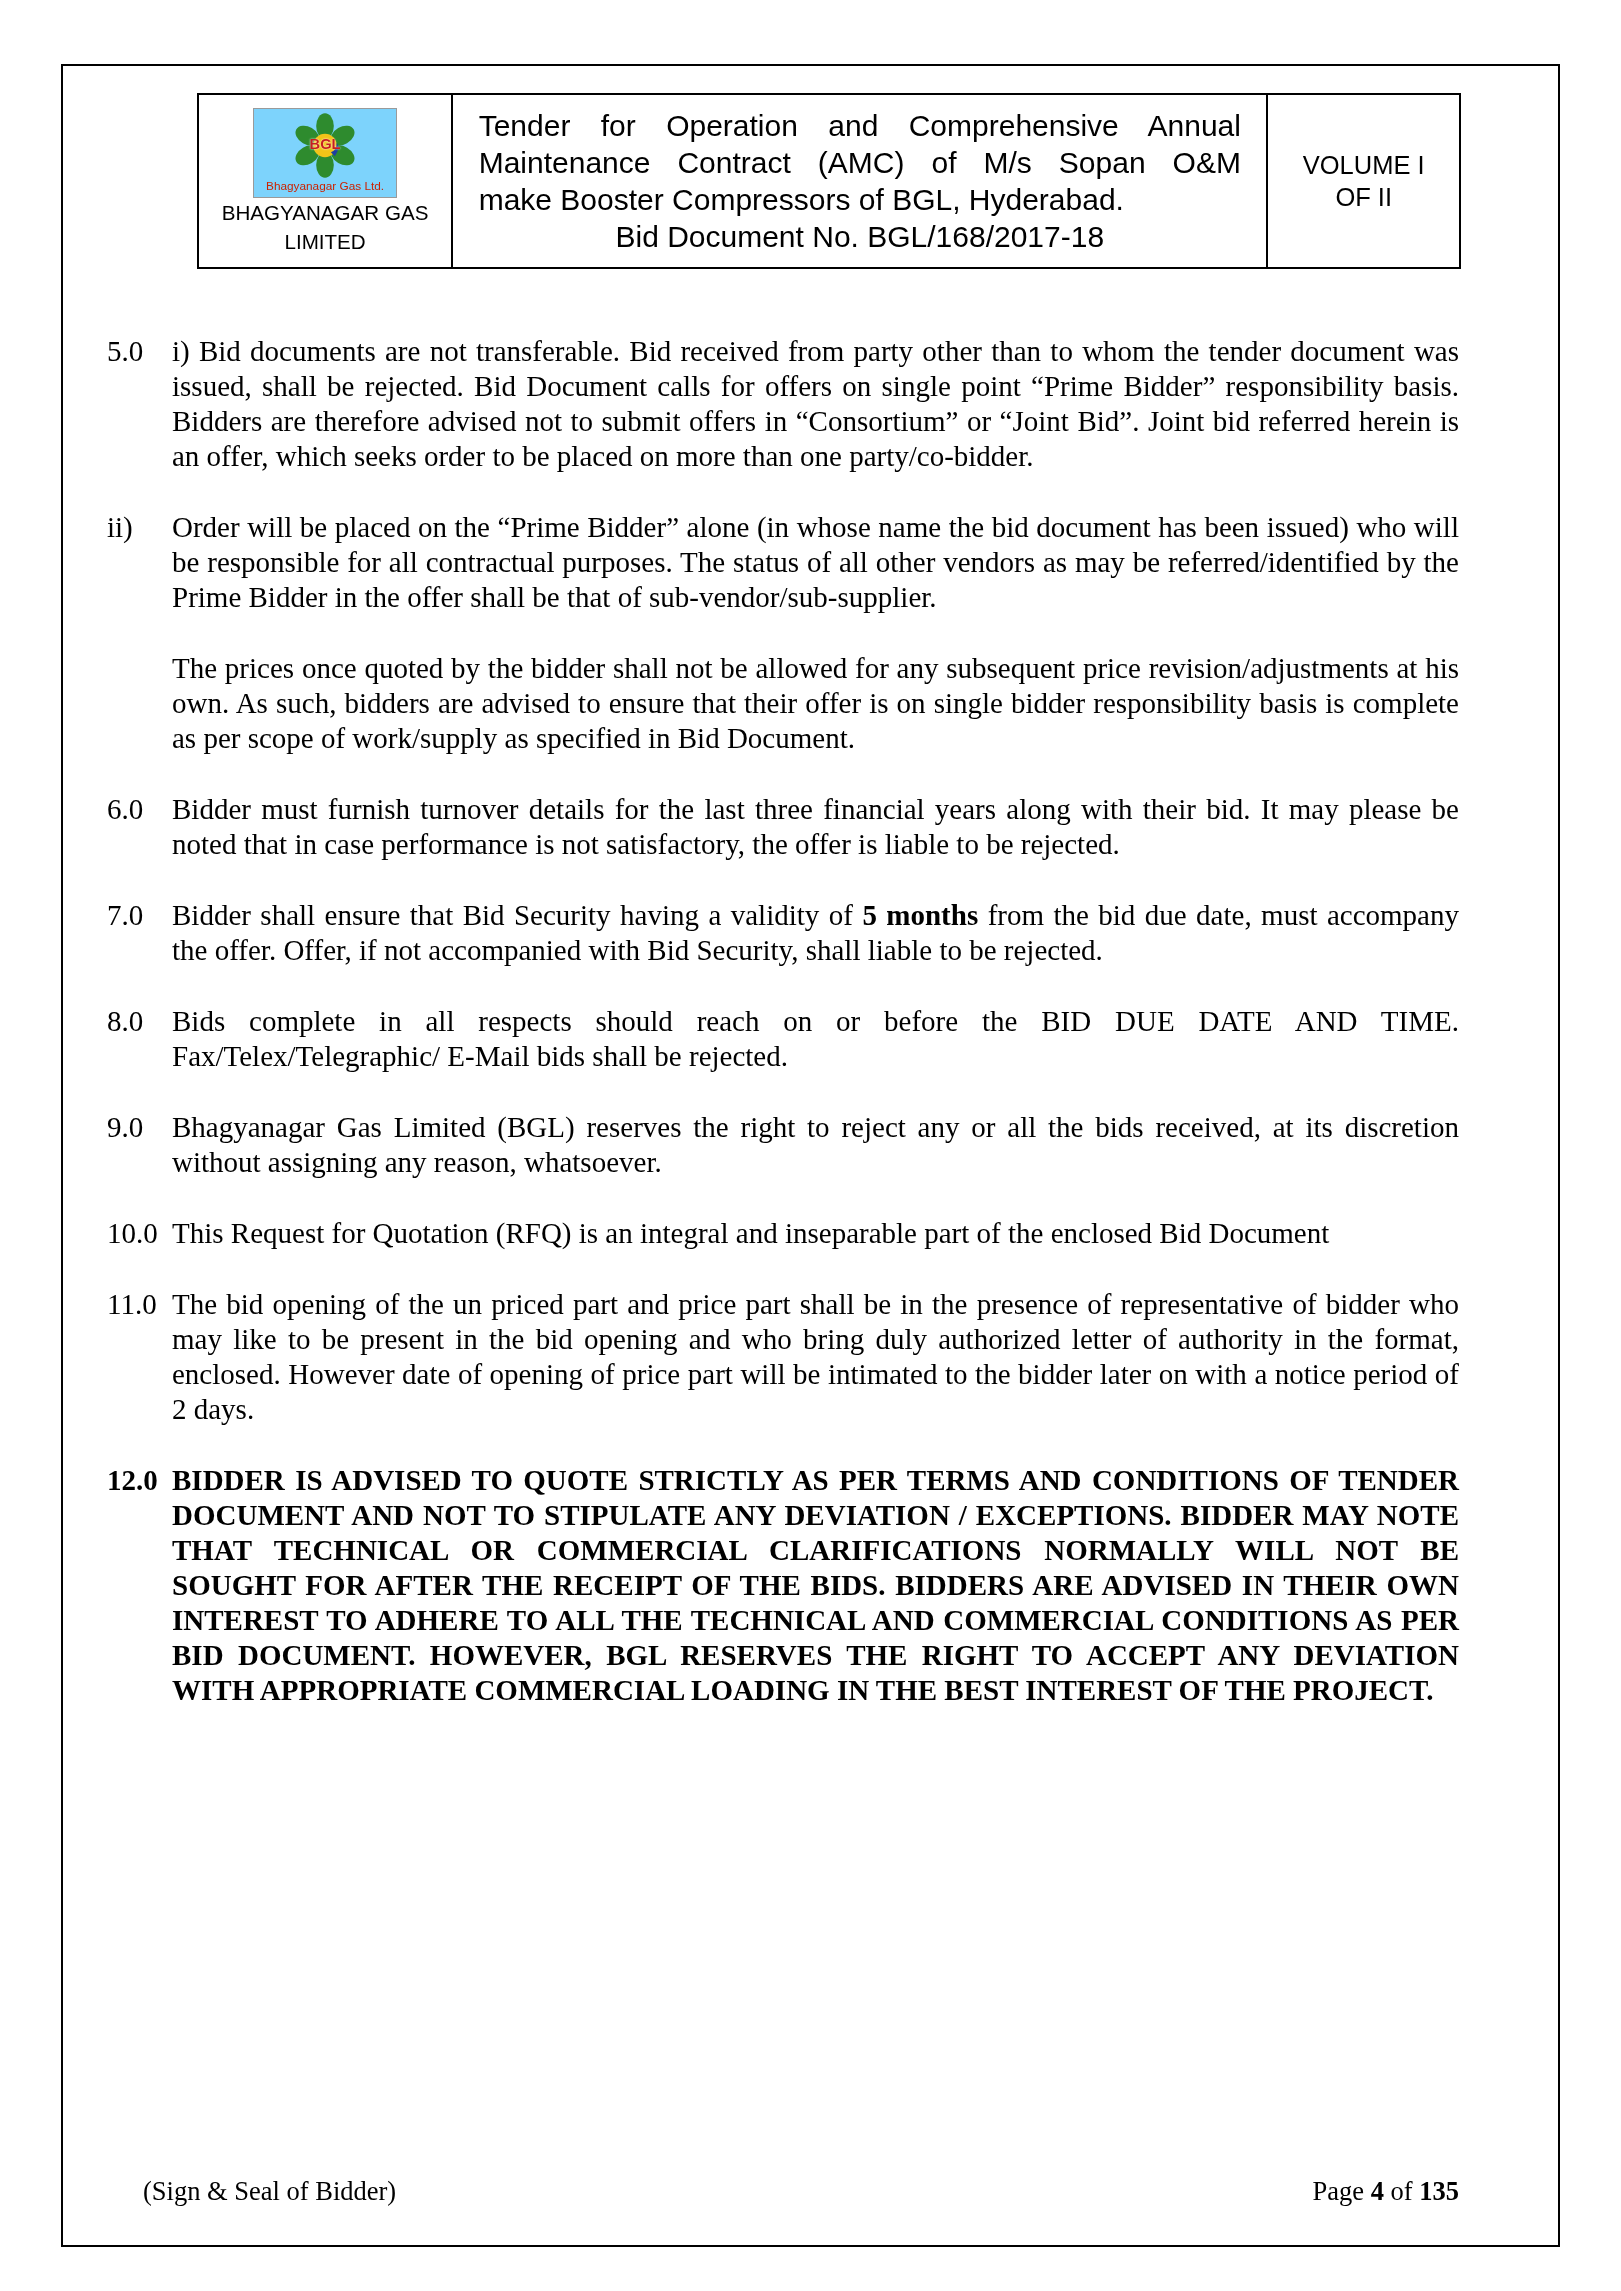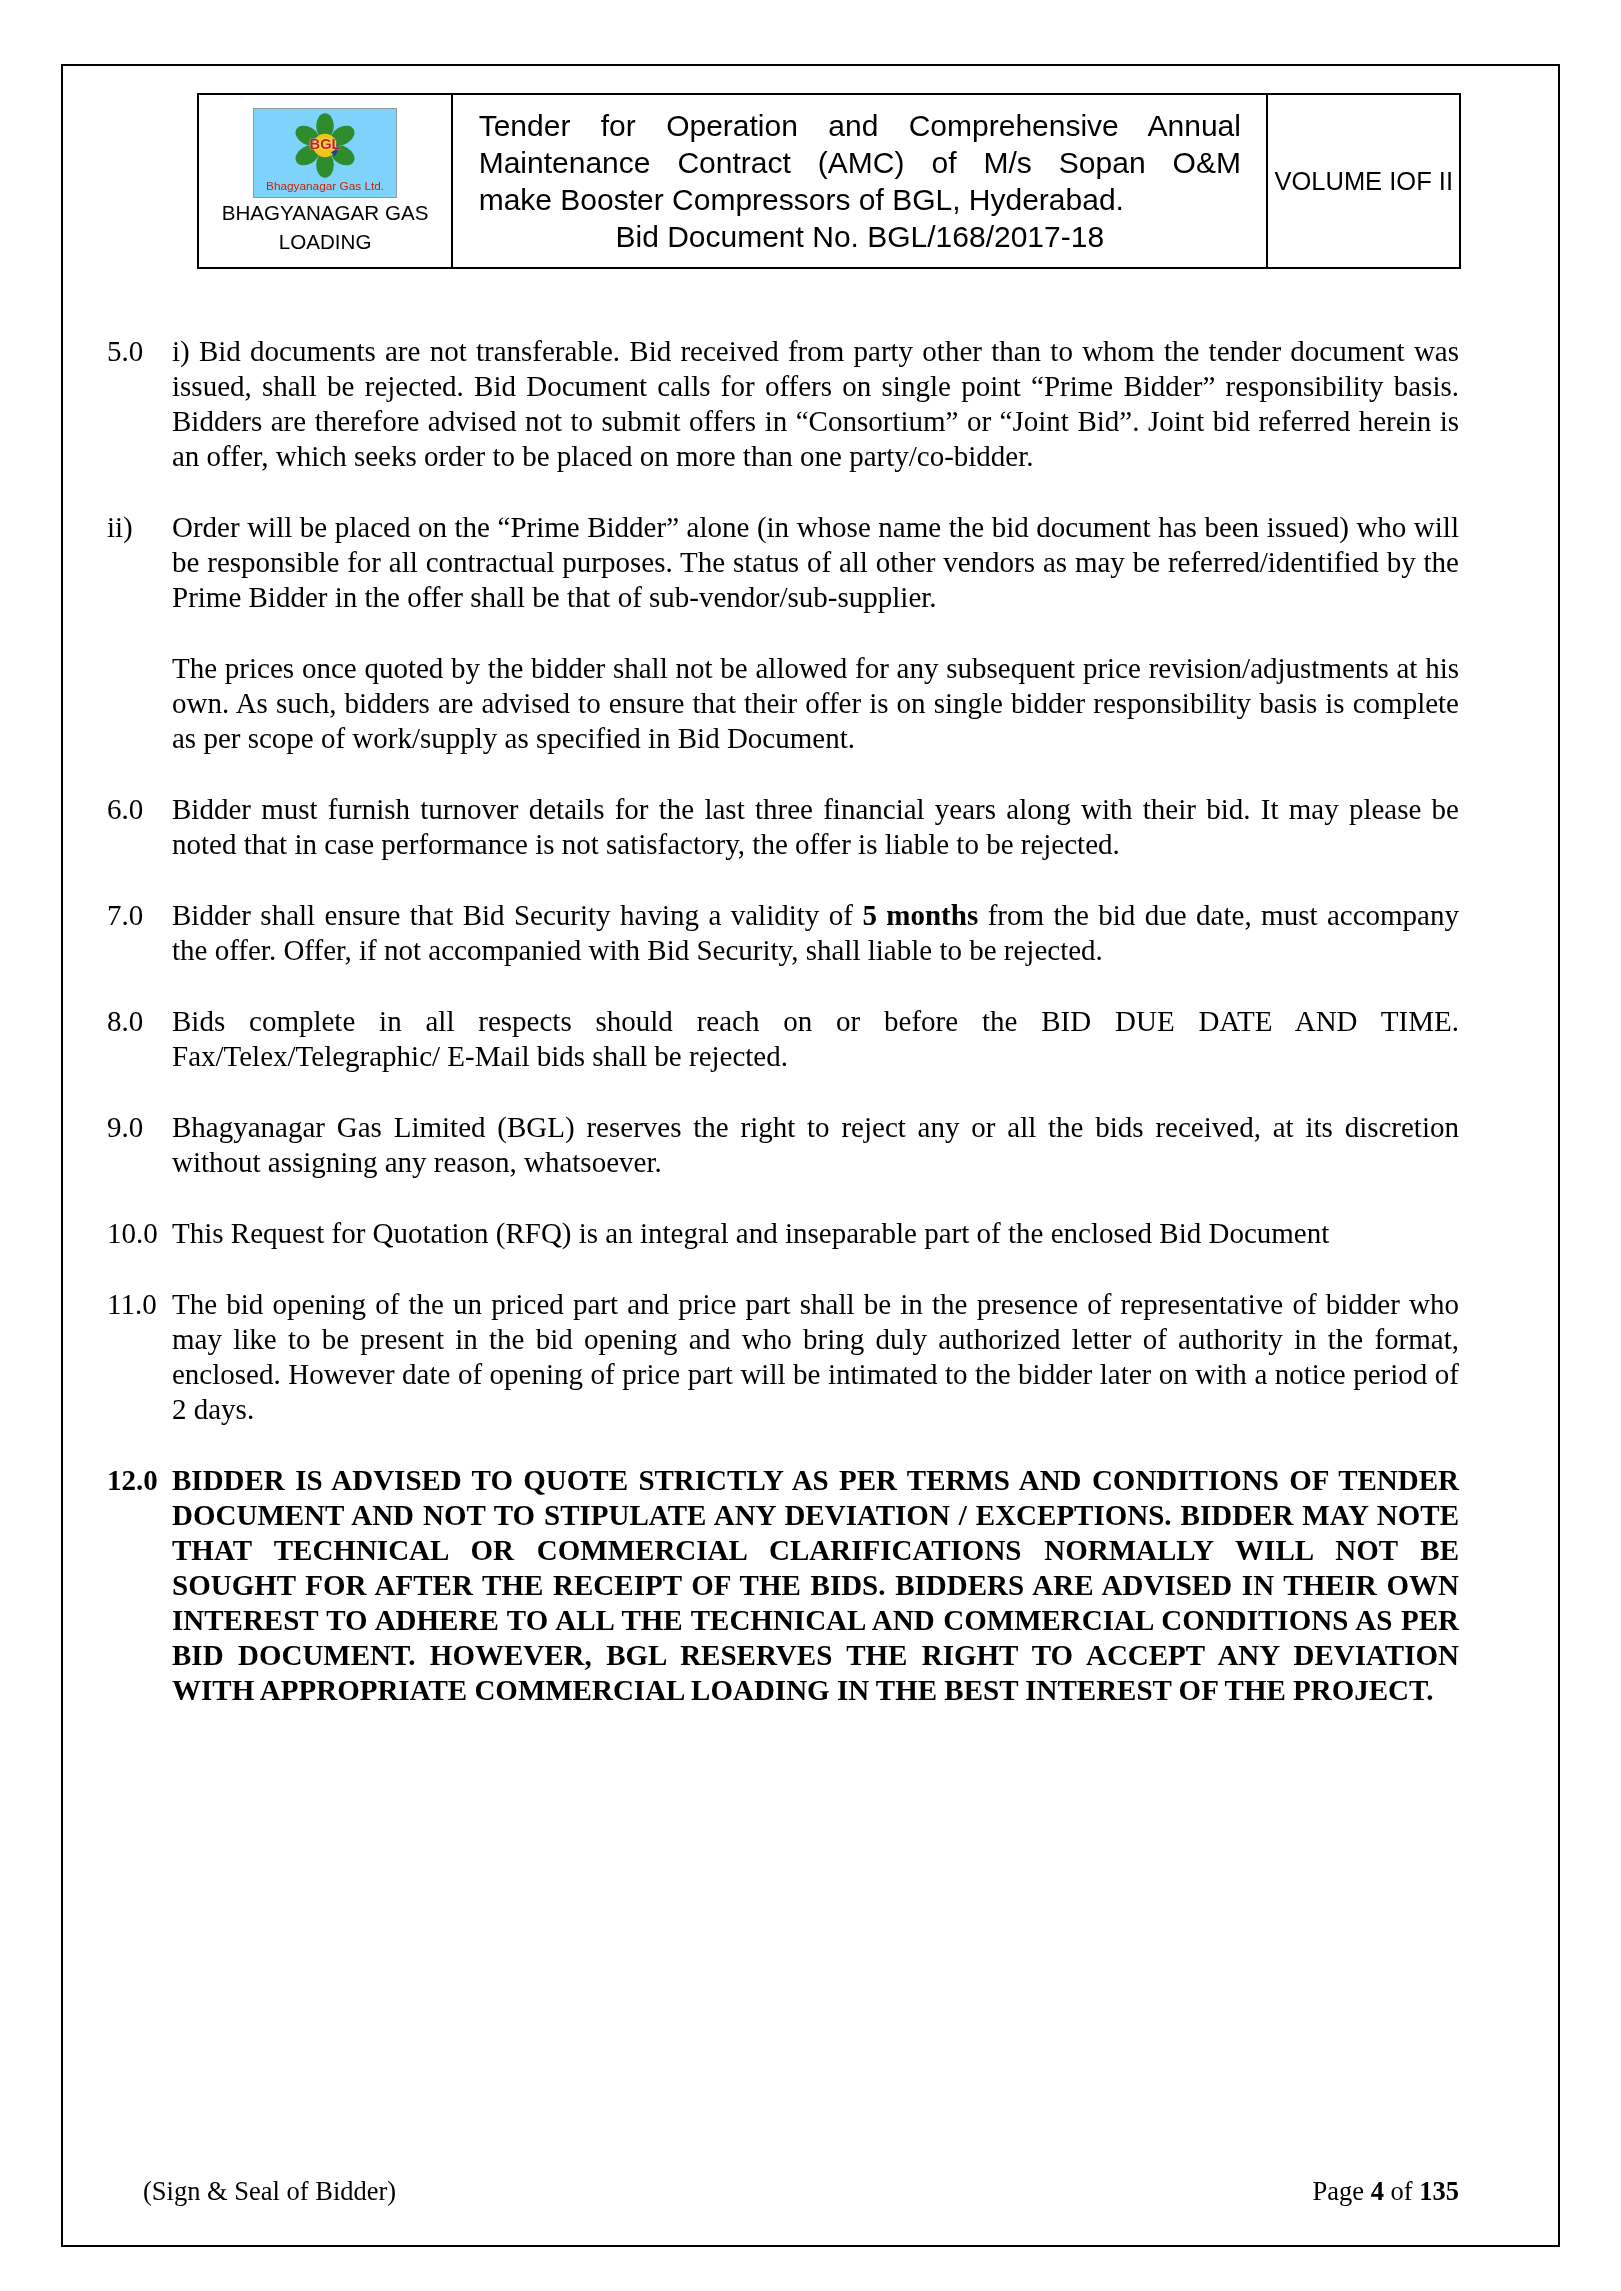--- a/index.html
+++ b/index.html
@@ -56,21 +56,21 @@
   .title-cell {
     width: 837px;
     padding: 11.8px 25.5px;
     display: flex; flex-direction: column; justify-content: space-between;
   }
   .title-line { font-size: 30px; line-height: 37px; }
   .jl { text-align: justify; text-align-last: justify; }
   .cl { text-align: center; }
   .volume-cell {
     width: 196px;
-    display: flex; 
+    display: flex; flex-direction: column;
     align-items: center; justify-content: center;
     font-size: 25.5px; line-height: 32px;
   }
   
   .doc-body {
     margin: 65px 99px 0 44px;
     font-size: 29px; line-height: 35px;
   }
   .para { display: flex; margin-bottom: 36px; }
   .num { width: 65px; flex-shrink: 0; }
@@ -106,21 +106,21 @@
               <ellipse cx="48" cy="53" rx="9" ry="13"></ellipse>
             </g>
             <circle cx="48" cy="33" r="12" fill="#f2c418"></circle>
             <path d="M58 44 q6 -8 2 -14 q0 8 -6 10 z" fill="#1e3fa0"></path>
           </svg>
           <div class="logo-mono">BGL</div>
         </div>
         <div class="logo-caption">Bhagyanagar Gas Ltd.</div>
       </div>
       <div class="org-name">BHAGYANAGAR GAS</div>
-      <div class="org-name">LOADING</div>
+      <div class="org-name">LIMITED</div>
     </div>
 
     <div class="cell title-cell">
       <div class="title-line jl">Tender for Operation and Comprehensive Annual</div>
       <div class="title-line jl">Maintenance Contract (AMC) of M/s Sopan O&amp;M</div>
       <div class="title-line">make Booster Compressors of BGL, Hyderabad.</div>
       <div class="title-line cl">Bid Document No. BGL/168/2017-18</div>
     </div>
 
     <div class="cell volume-cell">

